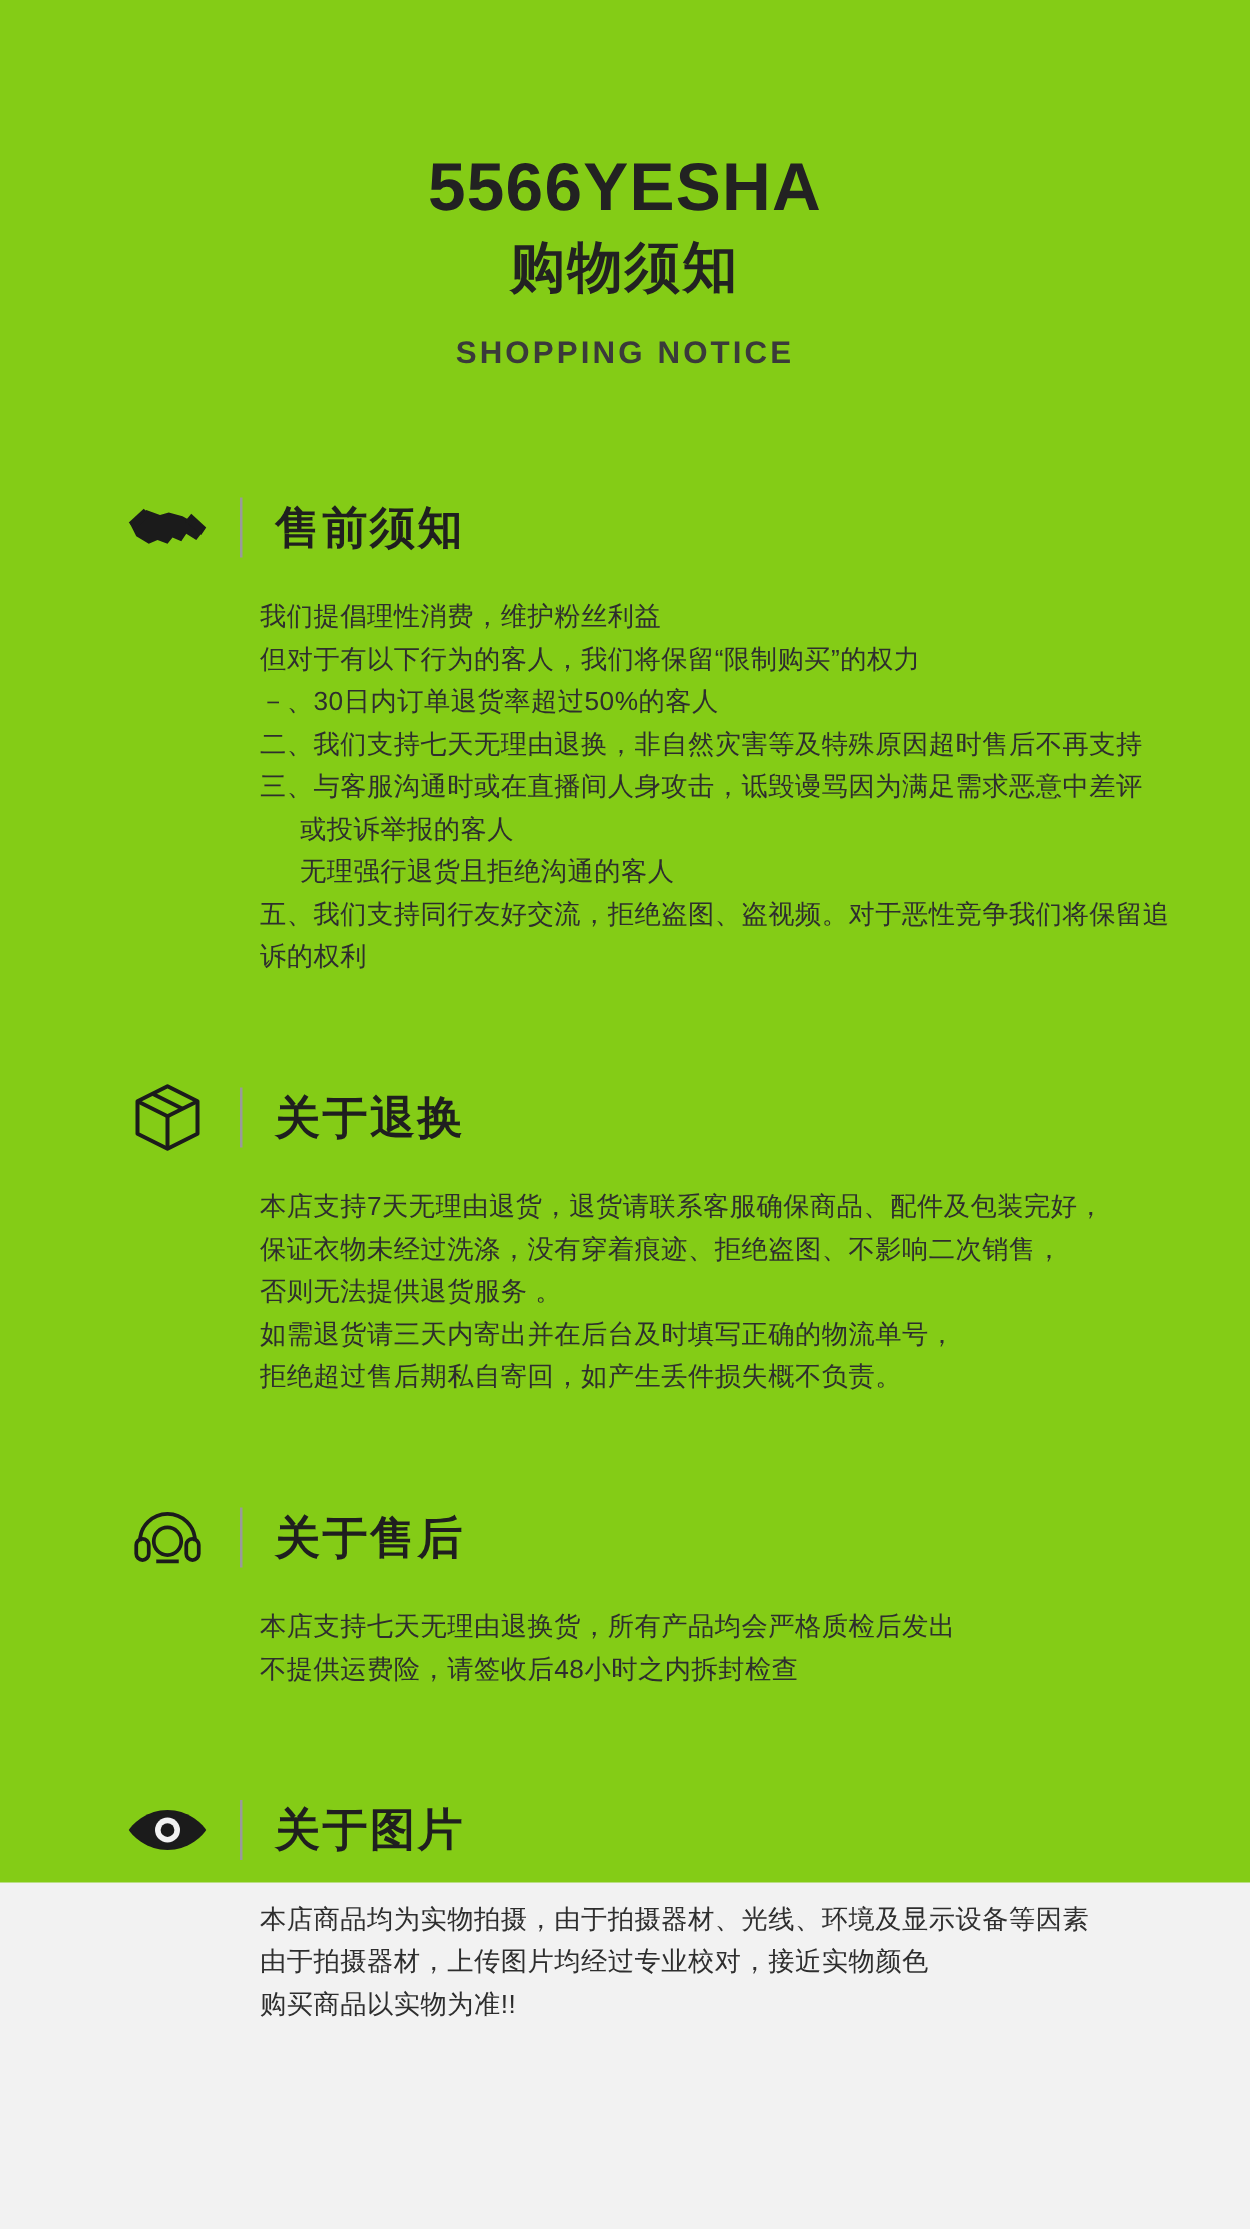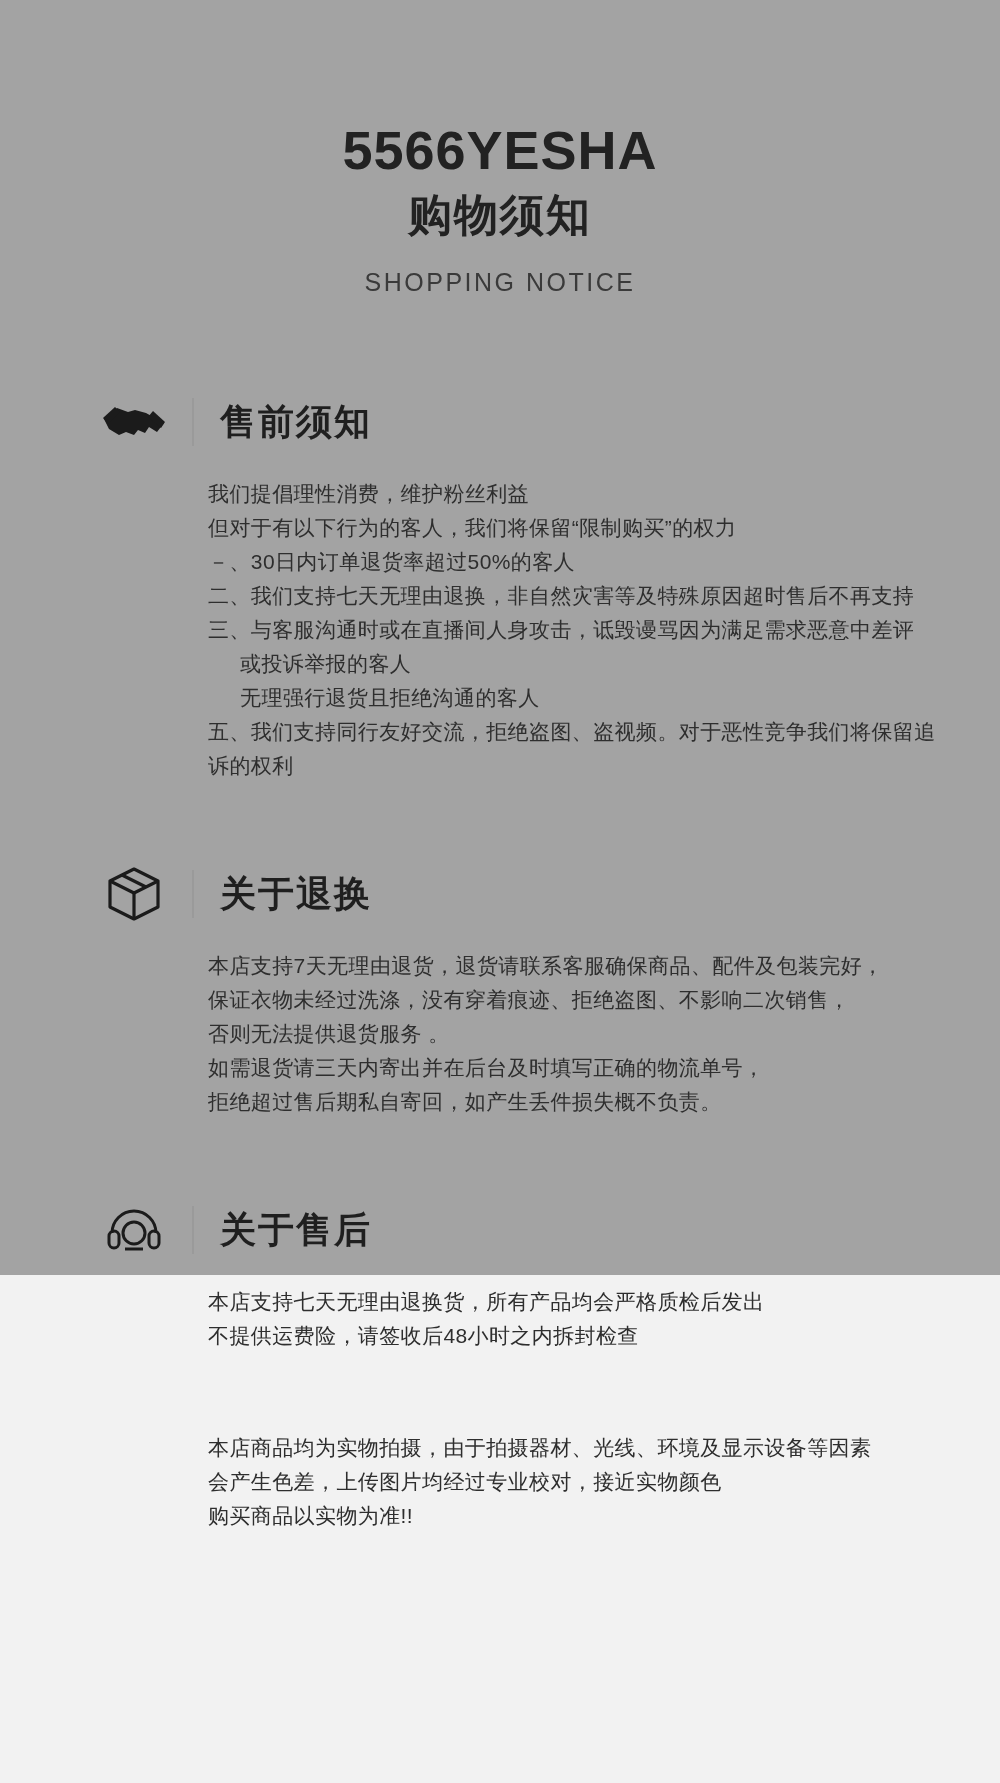--- a/index.html
+++ b/index.html
@@ -12,22 +12,22 @@
     background: #f2f2f2;
     font-family: "Liberation Sans", "DejaVu Sans", sans-serif;
     color: #2b2b2b;
     -webkit-font-smoothing: antialiased;
     overflow: hidden;
   }
 
   .page {
     position: relative;
     width: 1000px;
-    height: 1275px;
-    background: #a3a3a3;
+    height: 1506px;
+    background: #84cc16;
     box-sizing: border-box;
   }
 
   
   .header {
     padding-top: 122px;
     text-align: center;
   }
   .brand-title {
     font-size: 54px;
@@ -40,21 +40,21 @@
   .brand-subtitle {
     font-size: 44px;
     font-weight: 700;
     color: #222;
     line-height: 1.25;
     margin: 8px 0 0 0;
     letter-spacing: 2px;
   }
   .brand-en {
     font-size: 25px;
-    font-weight: 400;
+    font-weight: 700;
     color: #3a3a3a;
     letter-spacing: 2.5px;
     margin: 26px 0 0 0;
   }
 
   
   .sections {
     margin-top: 92px;
   }
   .section {
@@ -184,21 +184,32 @@
         <div class="divider"></div>
         <div class="section-title">关于售后</div>
       </div>
       <div class="section-body">
         <p>本店支持七天无理由退换货，所有产品均会严格质检后发出</p>
         <p>不提供运费险，请签收后48小时之内拆封检查</p>
       </div>
     </div>
 
     <div class="section" style="margin-top:78px;">
+      <div class="section-head">
+        <div class="section-icon">
+          <svg width="66" height="40" viewBox="0 0 66 40" fill="none" xmlns="http://www.w3.org/2000/svg">
+            <path d="M33 4 C49 4 60 14 64 20 C60 26 49 36 33 36 C17 36 6 26 2 20 C6 14 17 4 33 4 Z" fill="#1b1b1b"></path>
+            <circle cx="33" cy="20" r="10" fill="#f2f2f2"></circle>
+            <circle cx="33" cy="20" r="5.5" fill="#1b1b1b"></circle>
+          </svg>
+        </div>
+        <div class="divider"></div>
+        <div class="section-title">关于图片</div>
+      </div>
       <div class="section-body">
         <p>本店商品均为实物拍摄，由于拍摄器材、光线、环境及显示设备等因素</p>
-        <p>会产生色差，上传图片均经过专业校对，接近实物颜色</p>
+        <p>由于拍摄器材，上传图片均经过专业校对，接近实物颜色</p>
         <p>购买商品以实物为准!!</p>
       </div>
     </div>
 
   </div>
 </div>
 
 </body></html>

